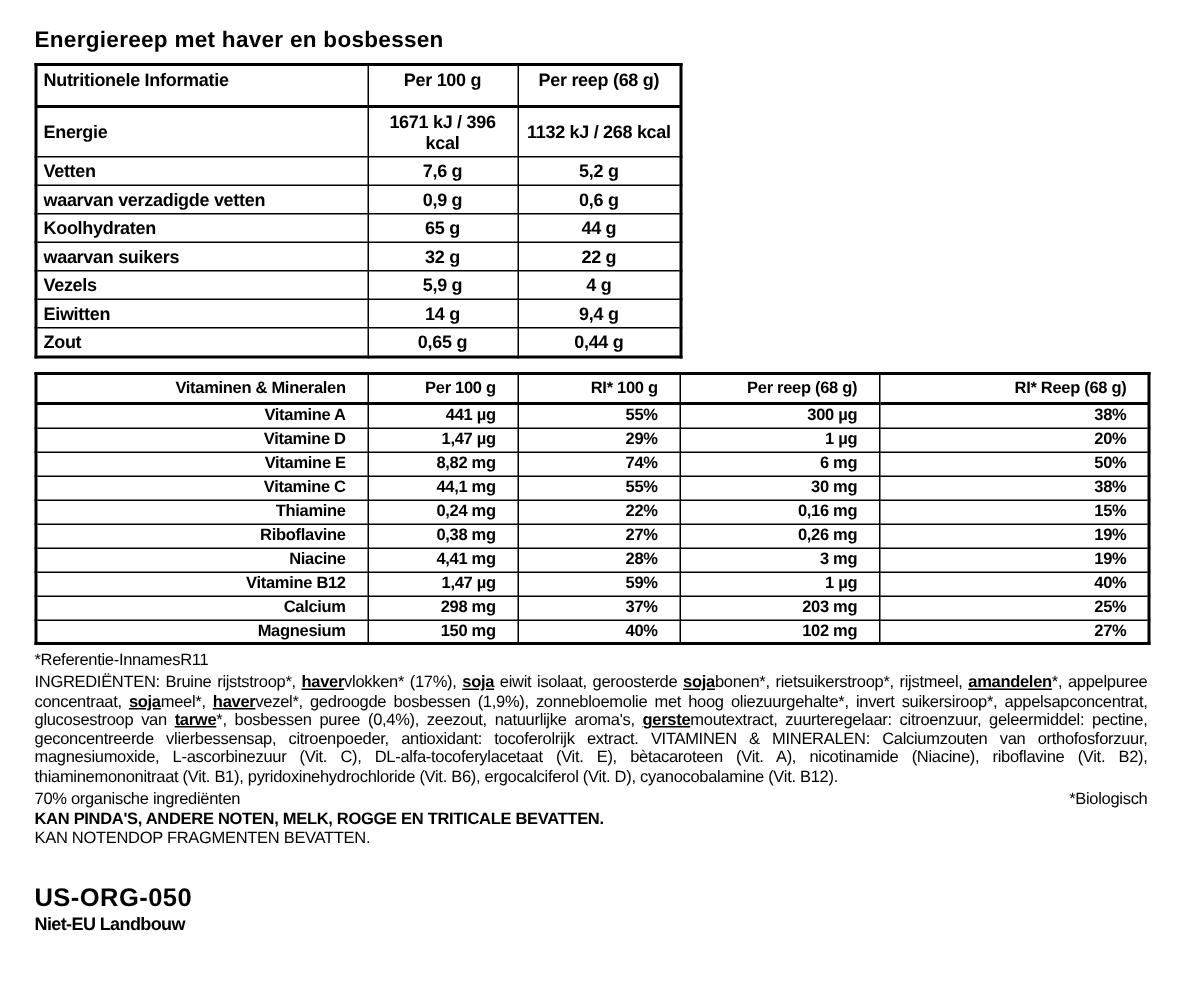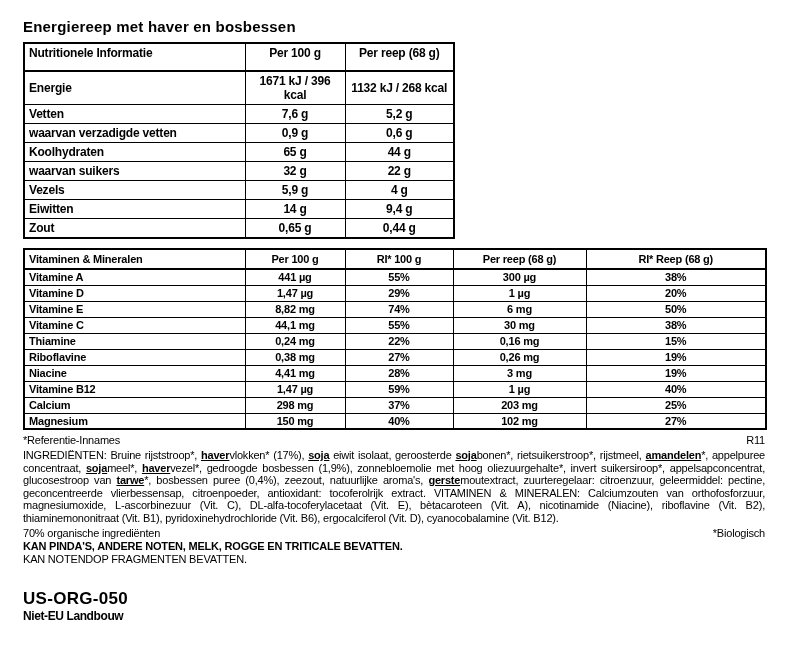--- a/index.html
+++ b/index.html
@@ -28,27 +28,27 @@
   }
   .nutrition-table thead th { border-bottom-width: 2px; height: 27px; padding-bottom: 10px; vertical-align: middle; margin-top: 48px; }
   .c1 { width: 221px; } .c2 { width: 100px; } .c3 { width: 109px; }
   .lbl { text-align: left; padding-left: 5px; }
   .lbl.indent { }
   .num { text-align: center; }
 
   .vitamins-table { width: 742px; margin-bottom: 4px; }
   .vitamins-table th, .vitamins-table td {
     font-size: 11px; font-weight: bold; letter-spacing: -0.2px;
-    padding: 1px 4px; height: 16px;
+    padding: 1px 14px; height: 16px; text-align: right;
   }
   .vitamins-table thead th { border-bottom-width: 2px; height: 20px; }
   .v1 { width: 221px; } .v2 { width: 100px; } .v3 { width: 108px; } .v4 { width: 133px; } .v5 { width: 180px; }
 
   .footline {
-    display: flex; justify-content: space-between;
+    display: flex; 
     font-size: 11px; letter-spacing: -0.2px; margin-bottom: 3px;
   }
   .ingredients {
     font-size: 11px; line-height: 12.6px; letter-spacing: -0.2px;
     text-align: justify; margin-bottom: 2px;
   }
   .ingredients .allergen { font-weight: bold; text-decoration: underline; }
 
   .organic-line {
     display: flex; justify-content: space-between;

